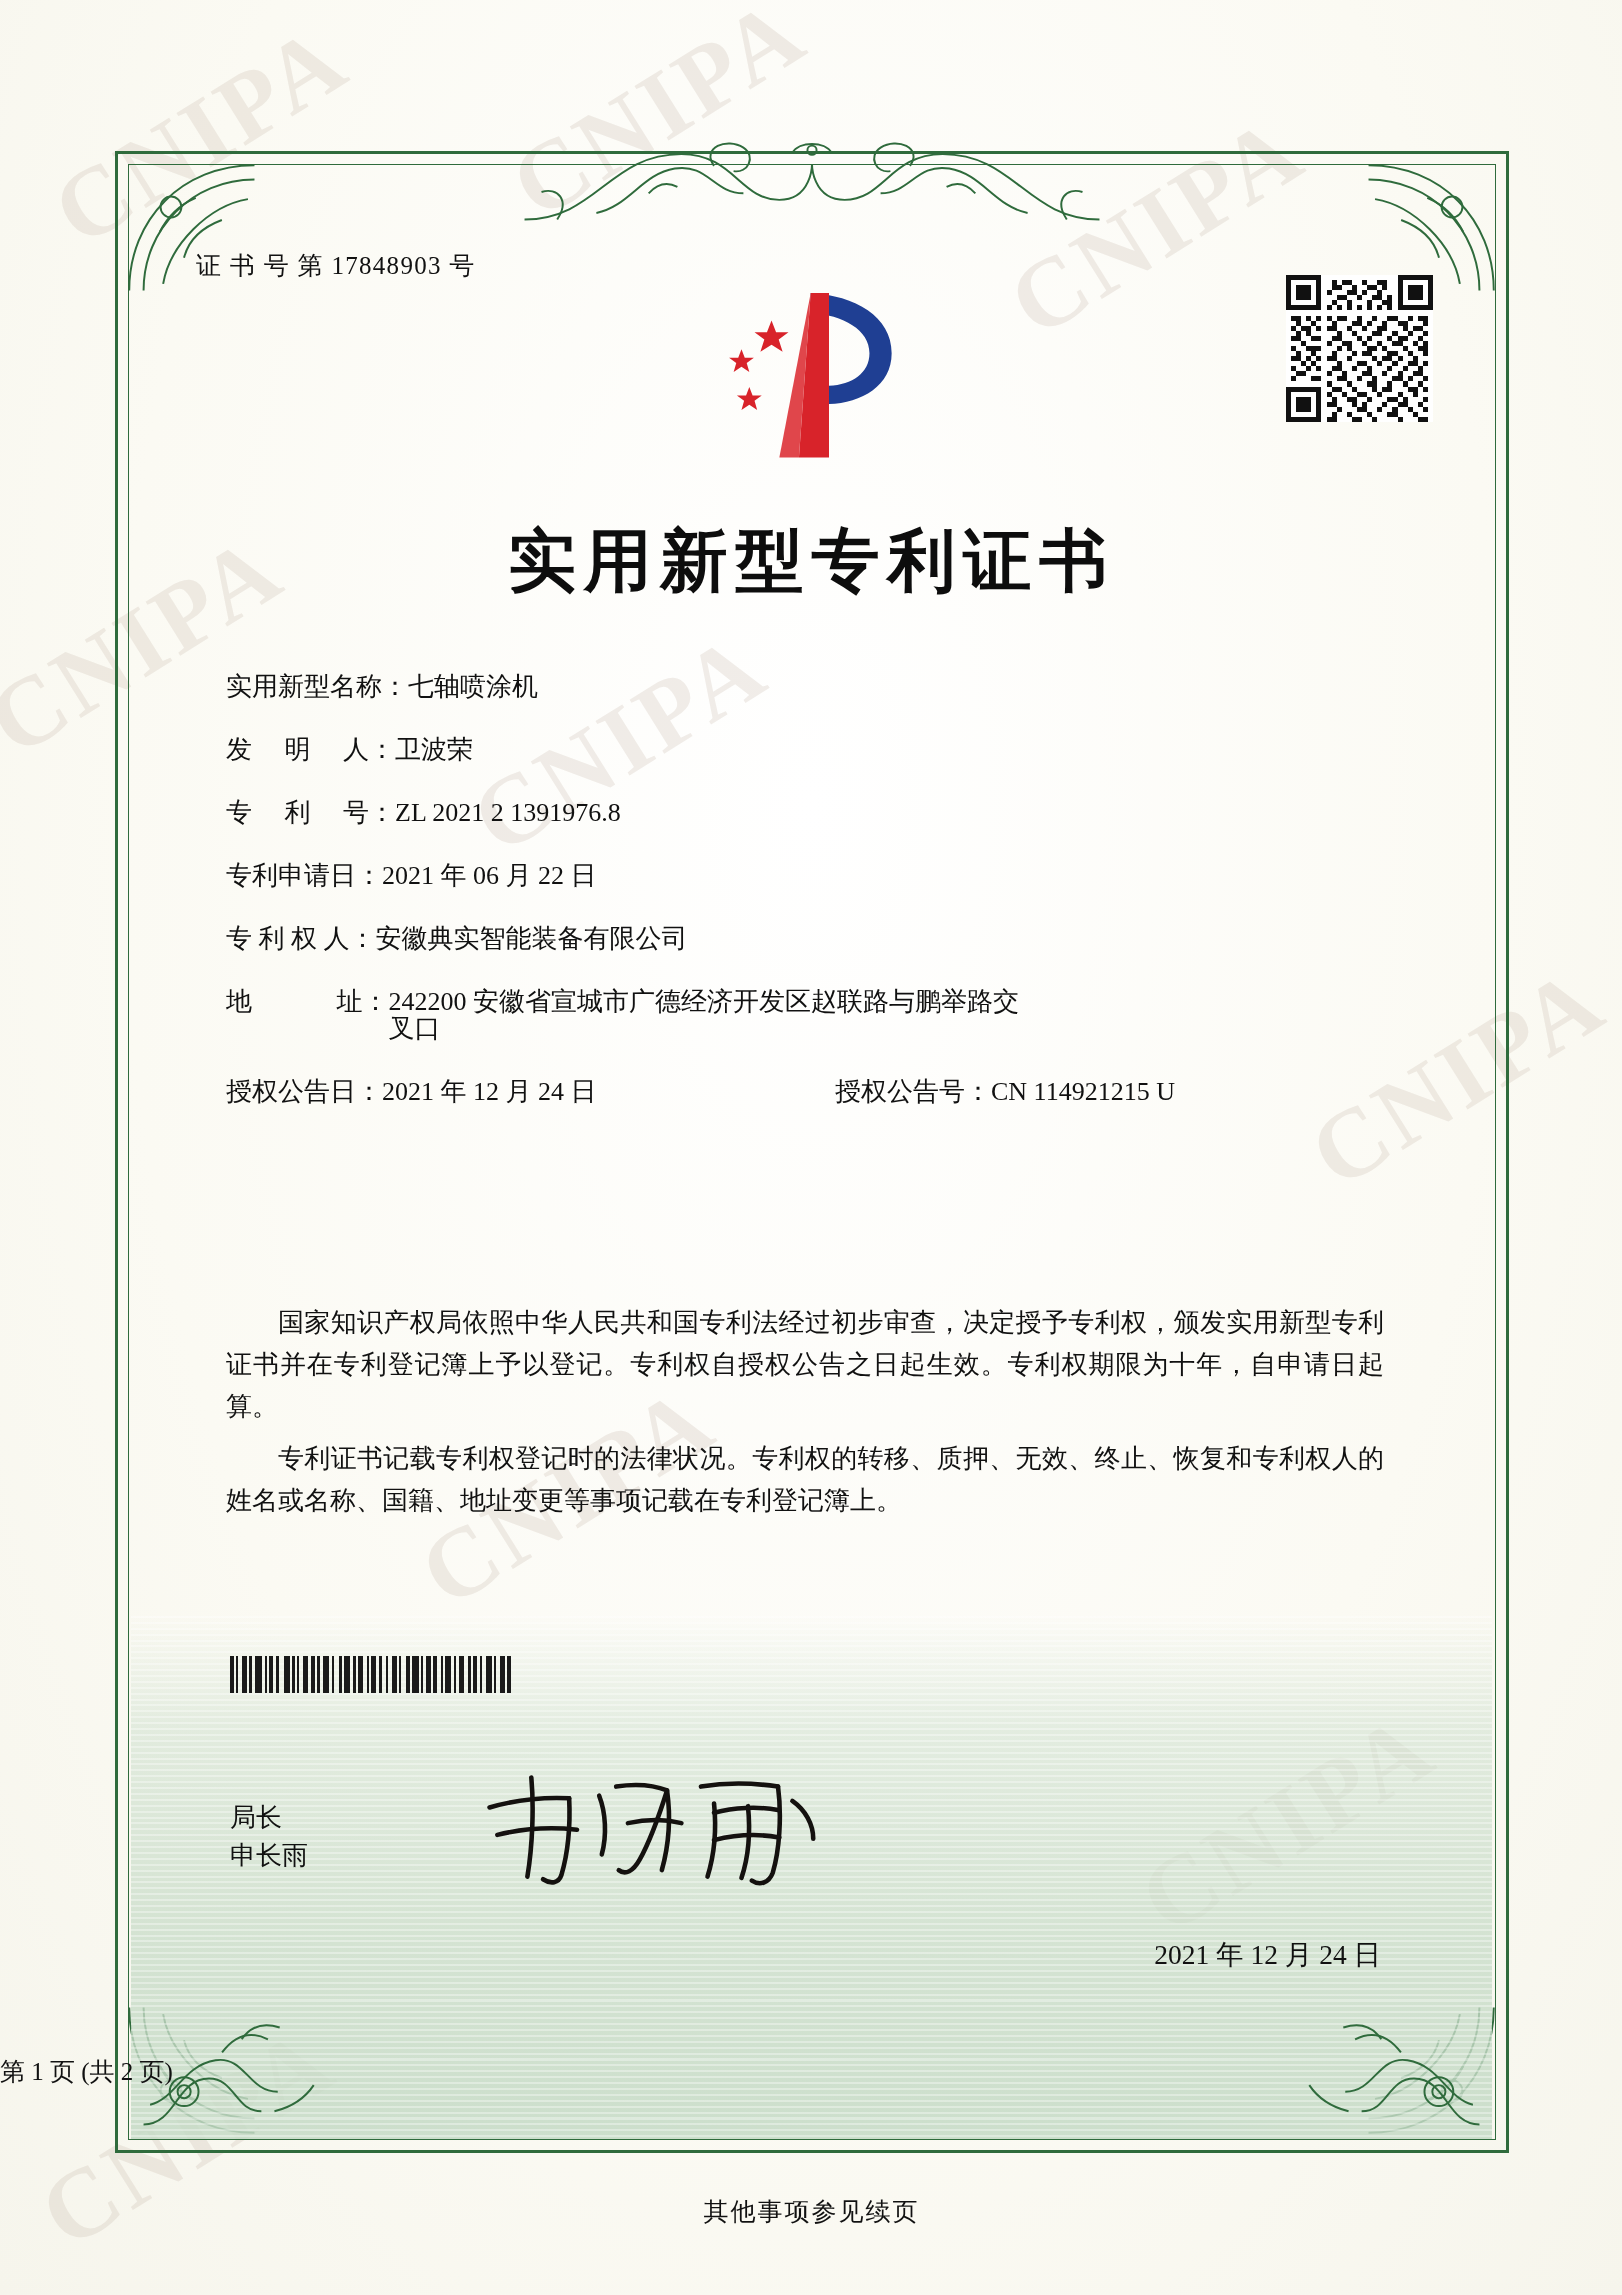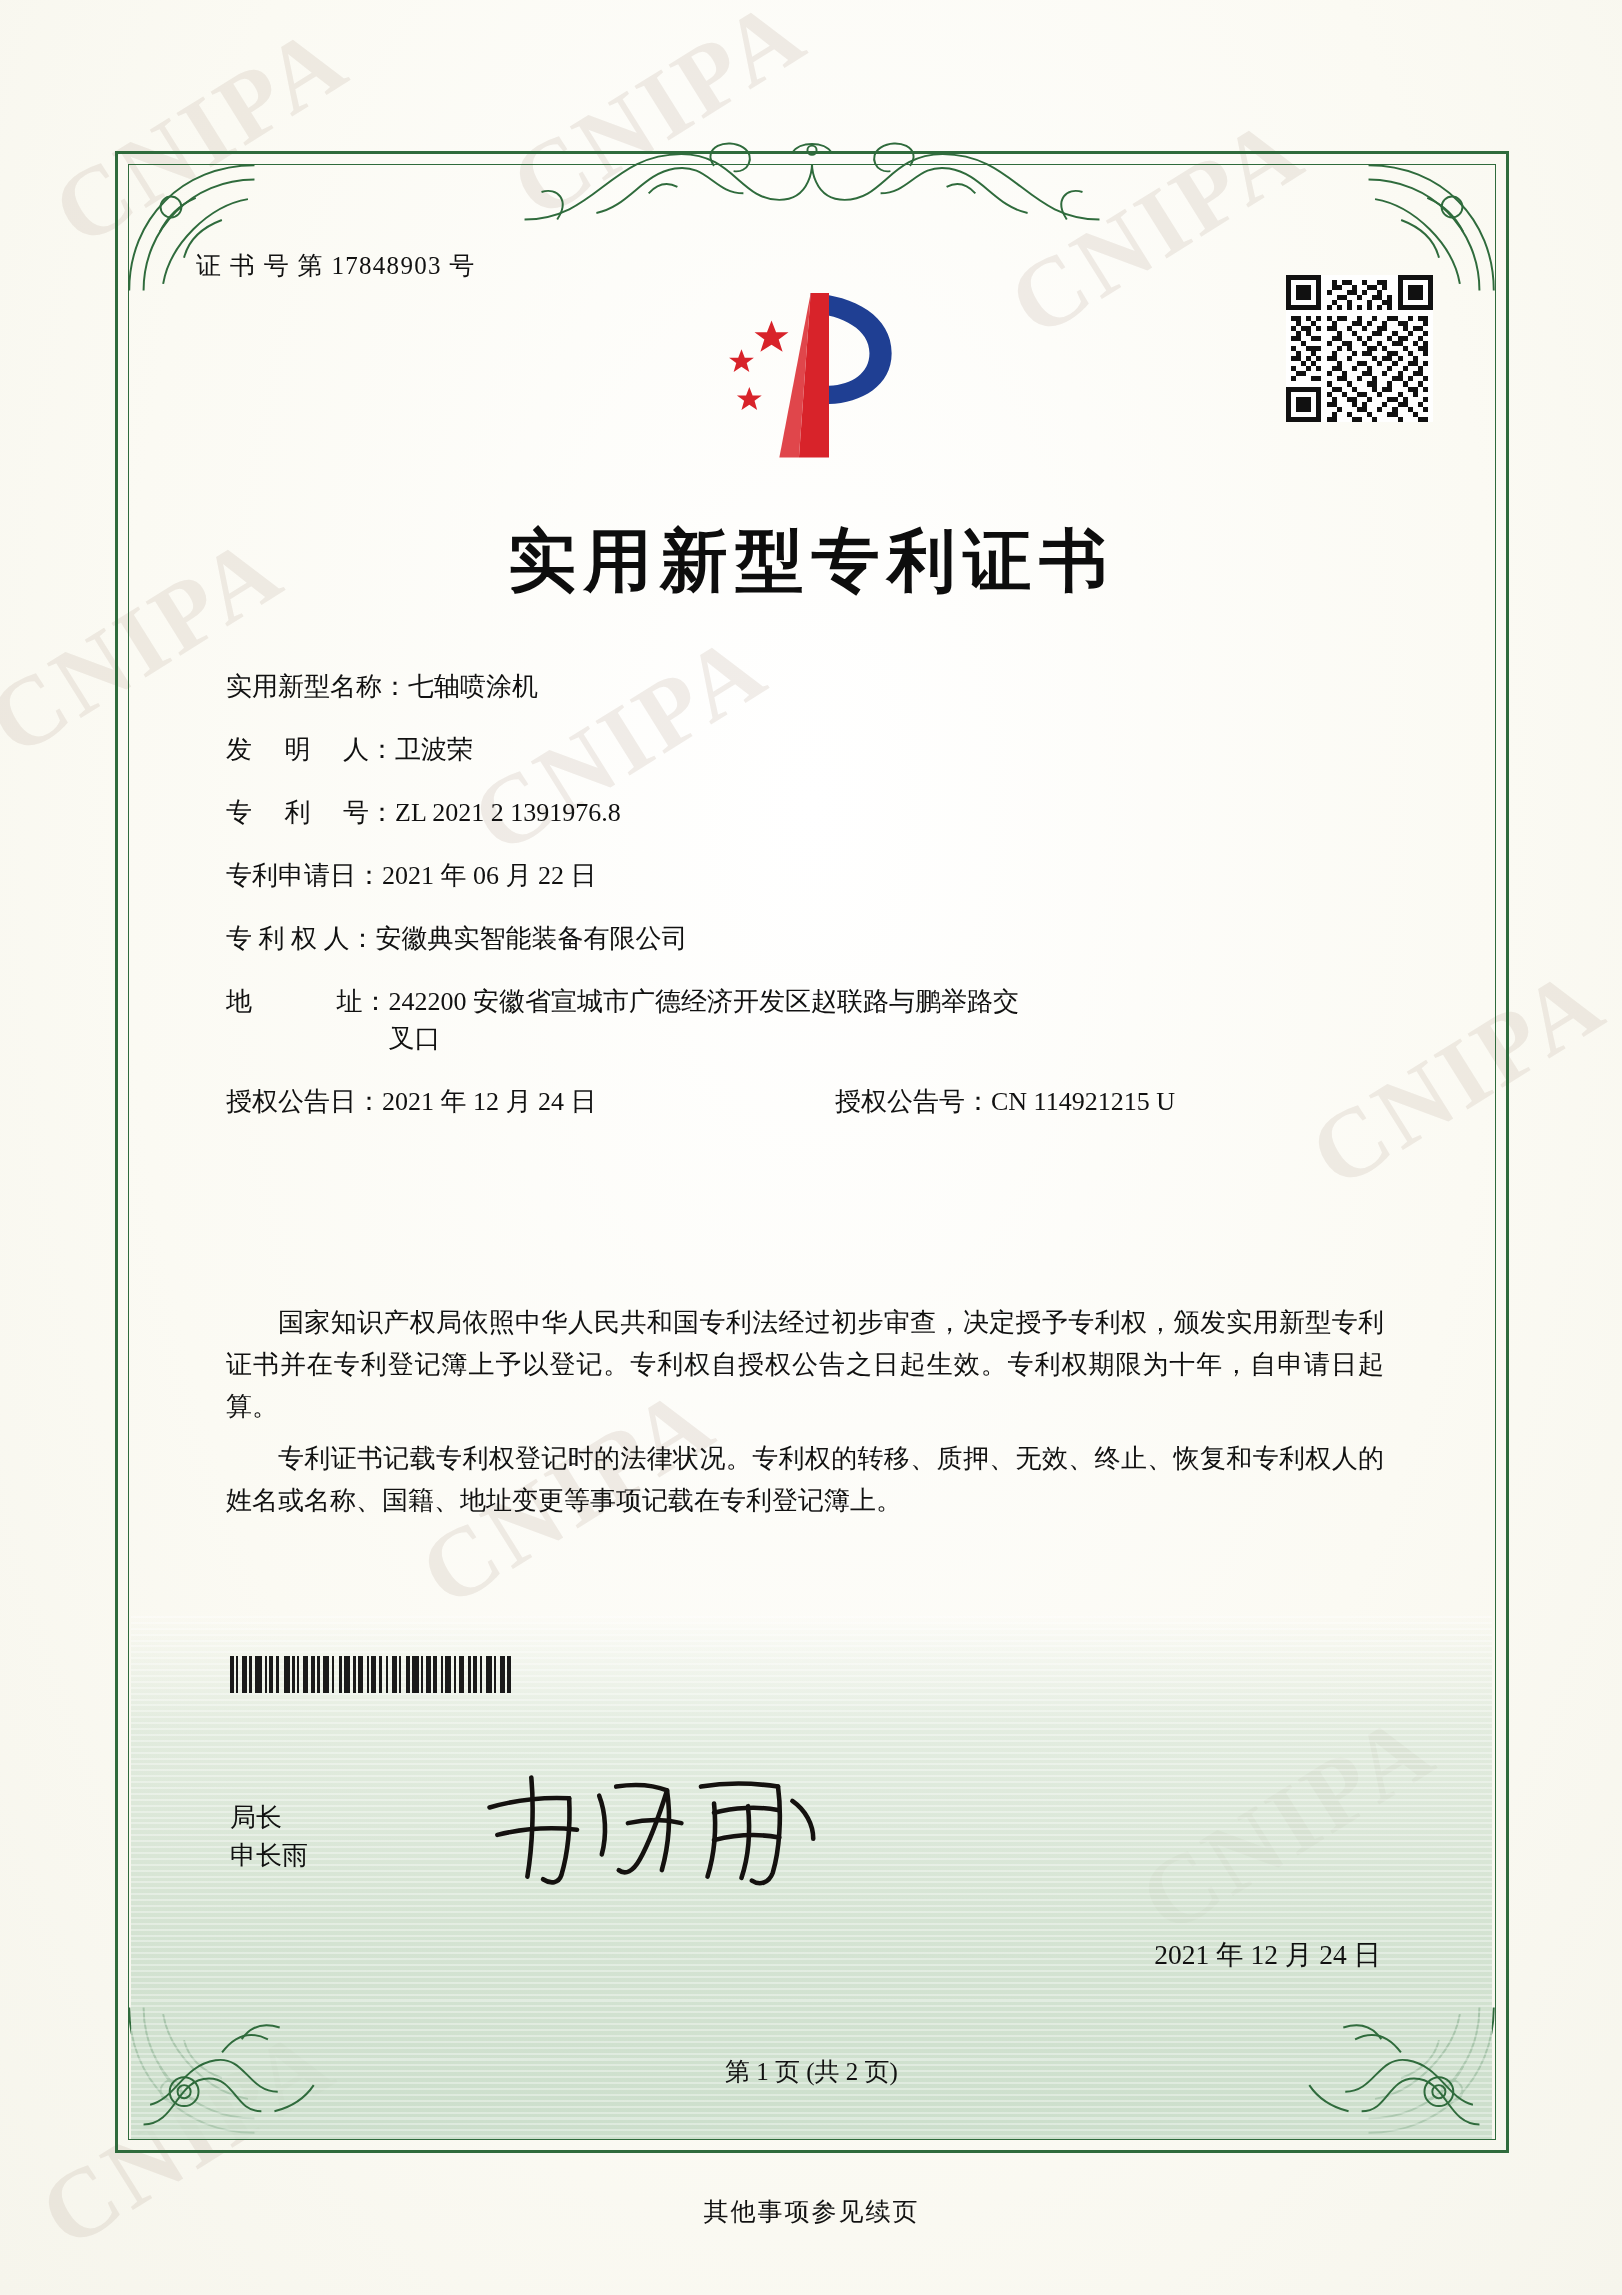--- a/index.html
+++ b/index.html
@@ -171,21 +171,21 @@
   .field-label {
     white-space: pre;
     flex: 0 0 auto;
   }
   .field-value {
     flex: 1 1 auto;
     max-width: 844px;
   }
   .field-value .second-line {
     display: block;
-    margin-top: 11px;
+    margin-top: 1px;
   }
   .row-pub {
     display: flex;
     margin-bottom: 29px;
   }
   .row-pub .left { width: 609px; white-space: pre; }
   .row-pub .right { white-space: pre; }
 
   .paragraphs {
     position: absolute;
@@ -257,21 +257,20 @@
     right: 242px;
     top: 1937px;
     font-size: 27.5px;
     color: #111;
   }
 
   .page-no {
     position: absolute;
     left: 0; right: 0;
     top: 2055px;
-    text-align: center;
     font-size: 25px;
     color: #111;
   }
 
   .footnote {
     position: absolute;
     left: 0; right: 0;
     top: 2195px;
     text-align: center;
     font-size: 25px;

